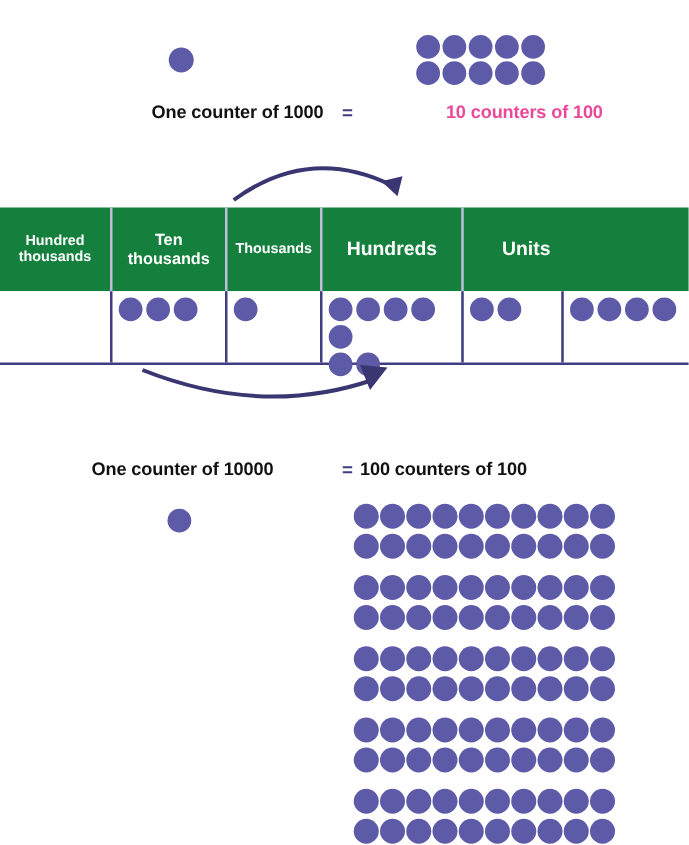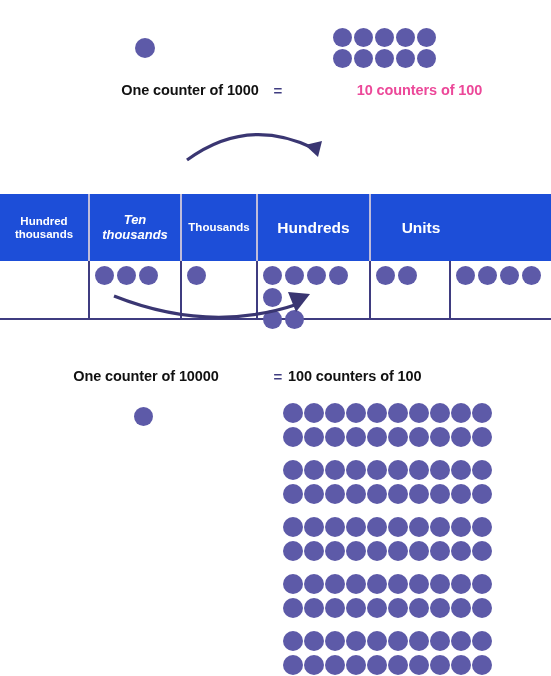--- a/index.html
+++ b/index.html
@@ -100,22 +100,21 @@
   #place-value-table {
     position: absolute;
     left: 0;
     top: 166px;
     width: 551px;
     height: 126px;
   }
   #pv-header {
     display: flex;
     height: 67px;
-    background: #1d4ed8;
-    margin-top: 28px;
+    background: #15803d;
   }
   #pv-body {
     display: flex;
     height: 57px;
     background: #ffffff;
     border-bottom: 2px solid #3f3c80;
   }
   .pv-head-cell {
     box-sizing: border-box;
     display: flex;
@@ -141,21 +140,21 @@
   .pv-body-cell:first-child { border-left: none; }
   .pv-body-cell:last-child { border-right: none; }
   .pv-body-cell .counter {
     width: 19px;
     height: 19px;
     margin-right: 3px;
     margin-bottom: 3px;
   }
 
   .col-1 { width: 90px; }
-  .col-2 { width: 92px; font-style: italic; }
+  .col-2 { width: 92px; }
   .col-3 { width: 76px; }
   .col-4 { width: 113px; }
   .col-5 { width: 80px; }
   .col-6 { width: 100px; }
 
   
   #bottom-equation {
     position: absolute;
     left: 0;
     top: 360px;

